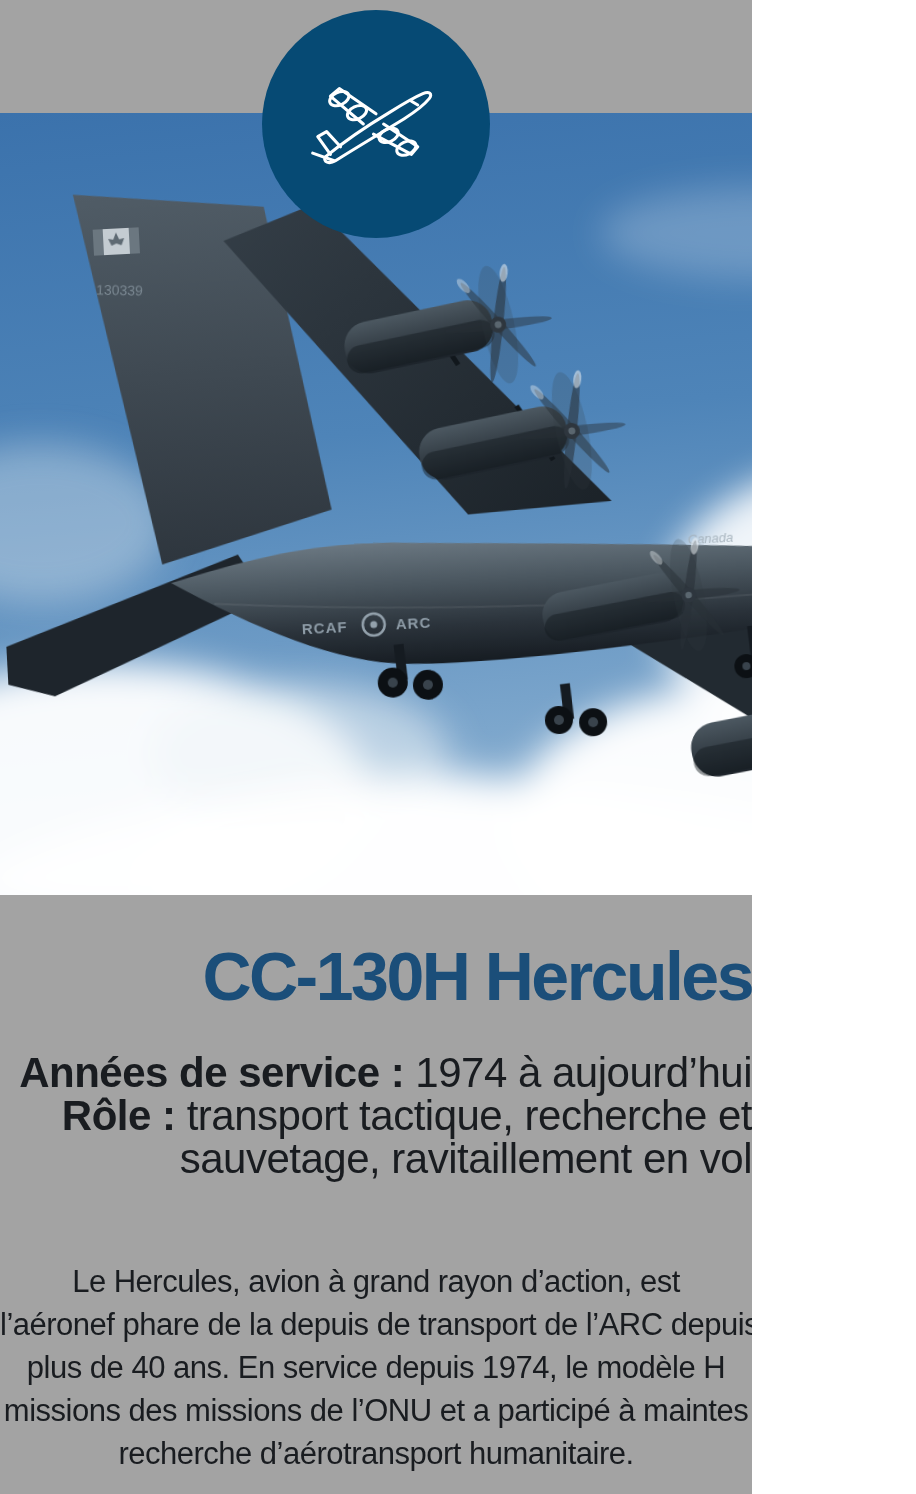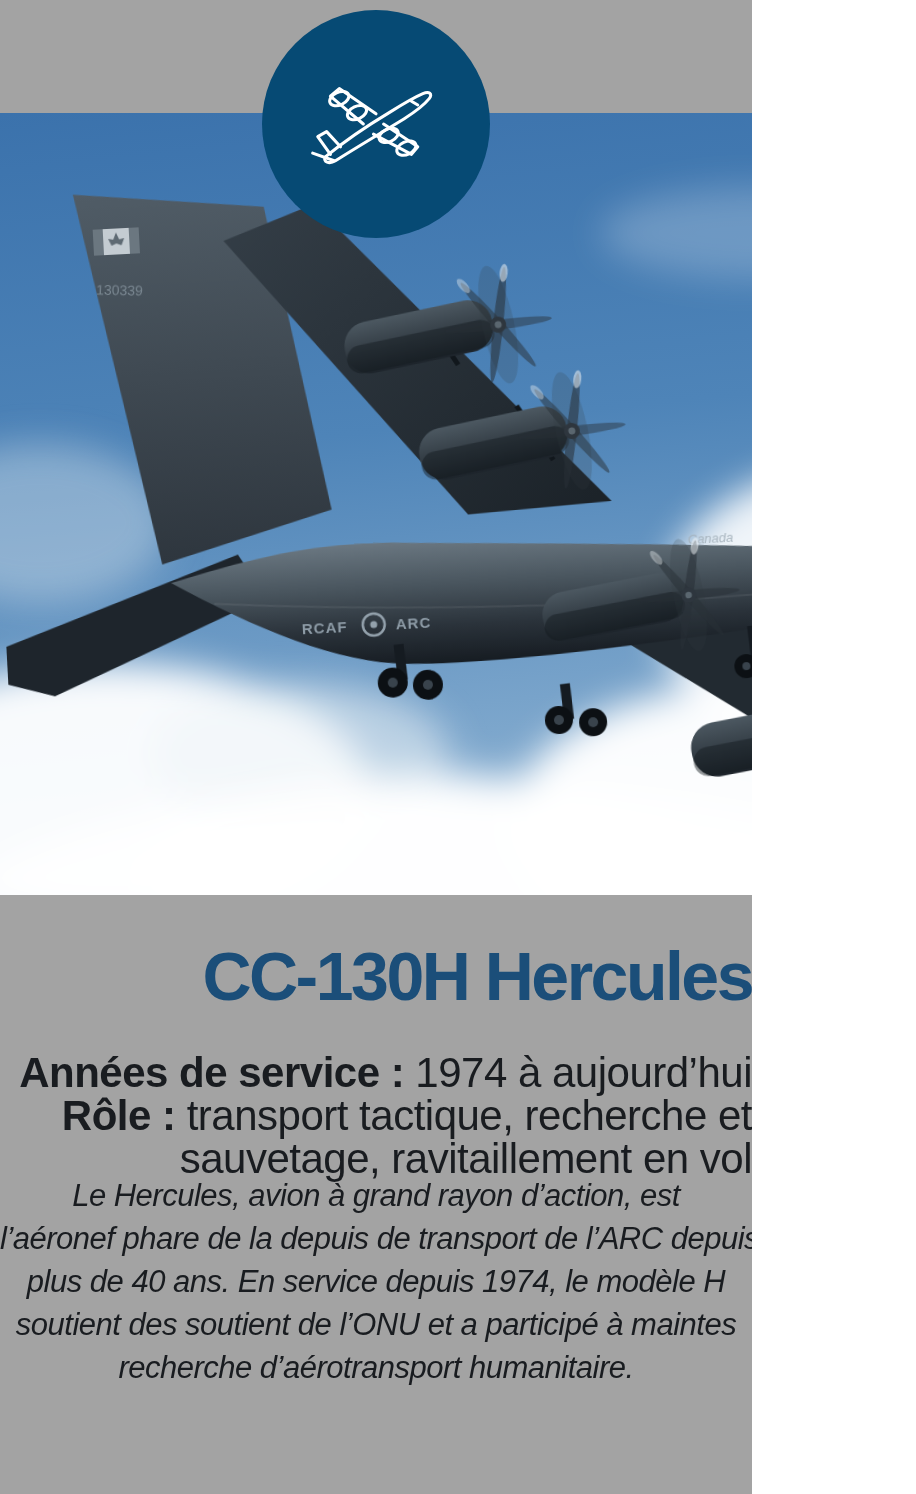--- a/index.html
+++ b/index.html
@@ -18,22 +18,22 @@
   .title{
     position:absolute;top:936px;left:0;width:100%;text-align:right;
     font-size:68px;font-weight:700;letter-spacing:-2.5px;color:#1b4e79;line-height:1.2;
   }
   .info{
     position:absolute;top:1051px;left:0;width:100%;text-align:right;
     font-size:42px;line-height:43px;letter-spacing:-0.5px;
   }
   .info .lbl{font-weight:700;}
   .desc{
-    position:absolute;top:1174px;left:0;width:100%;text-align:center;
-    font-size:31px;line-height:43px;letter-spacing:-0.5px;font-style:italic;
+    position:absolute;top:1260px;left:0;width:100%;text-align:center;
+    font-size:31px;line-height:43px;letter-spacing:-0.5px;
   }
   .line{white-space:pre;}
 </style>
 </head>
 <body>
 
 <div class="card">
 
   <div class="hero">
     <svg width="916" height="782" viewBox="0 0 916 782" xmlns="http://www.w3.org/2000/svg">
@@ -188,17 +188,17 @@
   <div class="info">
     <div class="line"><span class="lbl">Années de service :</span><span> 1974 à aujourd’hui</span></div>
     <div class="line"><span class="lbl">Rôle :</span><span> transport tactique, recherche et</span></div>
     <div class="line"><span class="lbl"></span><span>sauvetage, ravitaillement en vol</span></div>
   </div>
 
   <div class="desc">
     <div class="line">Le Hercules, avion à grand rayon d’action, est</div>
     <div class="line">l’aéronef phare de la depuis de transport de l’ARC depuis</div>
     <div class="line">plus de 40 ans. En service depuis 1974, le modèle H</div>
-    <div class="line">soutient des soutient de l’ONU et a participé à maintes</div>
+    <div class="line">missions des missions de l’ONU et a participé à maintes</div>
     <div class="line">recherche d’aérotransport humanitaire.</div>
   </div>
 
 </div>
 
 </body></html>

